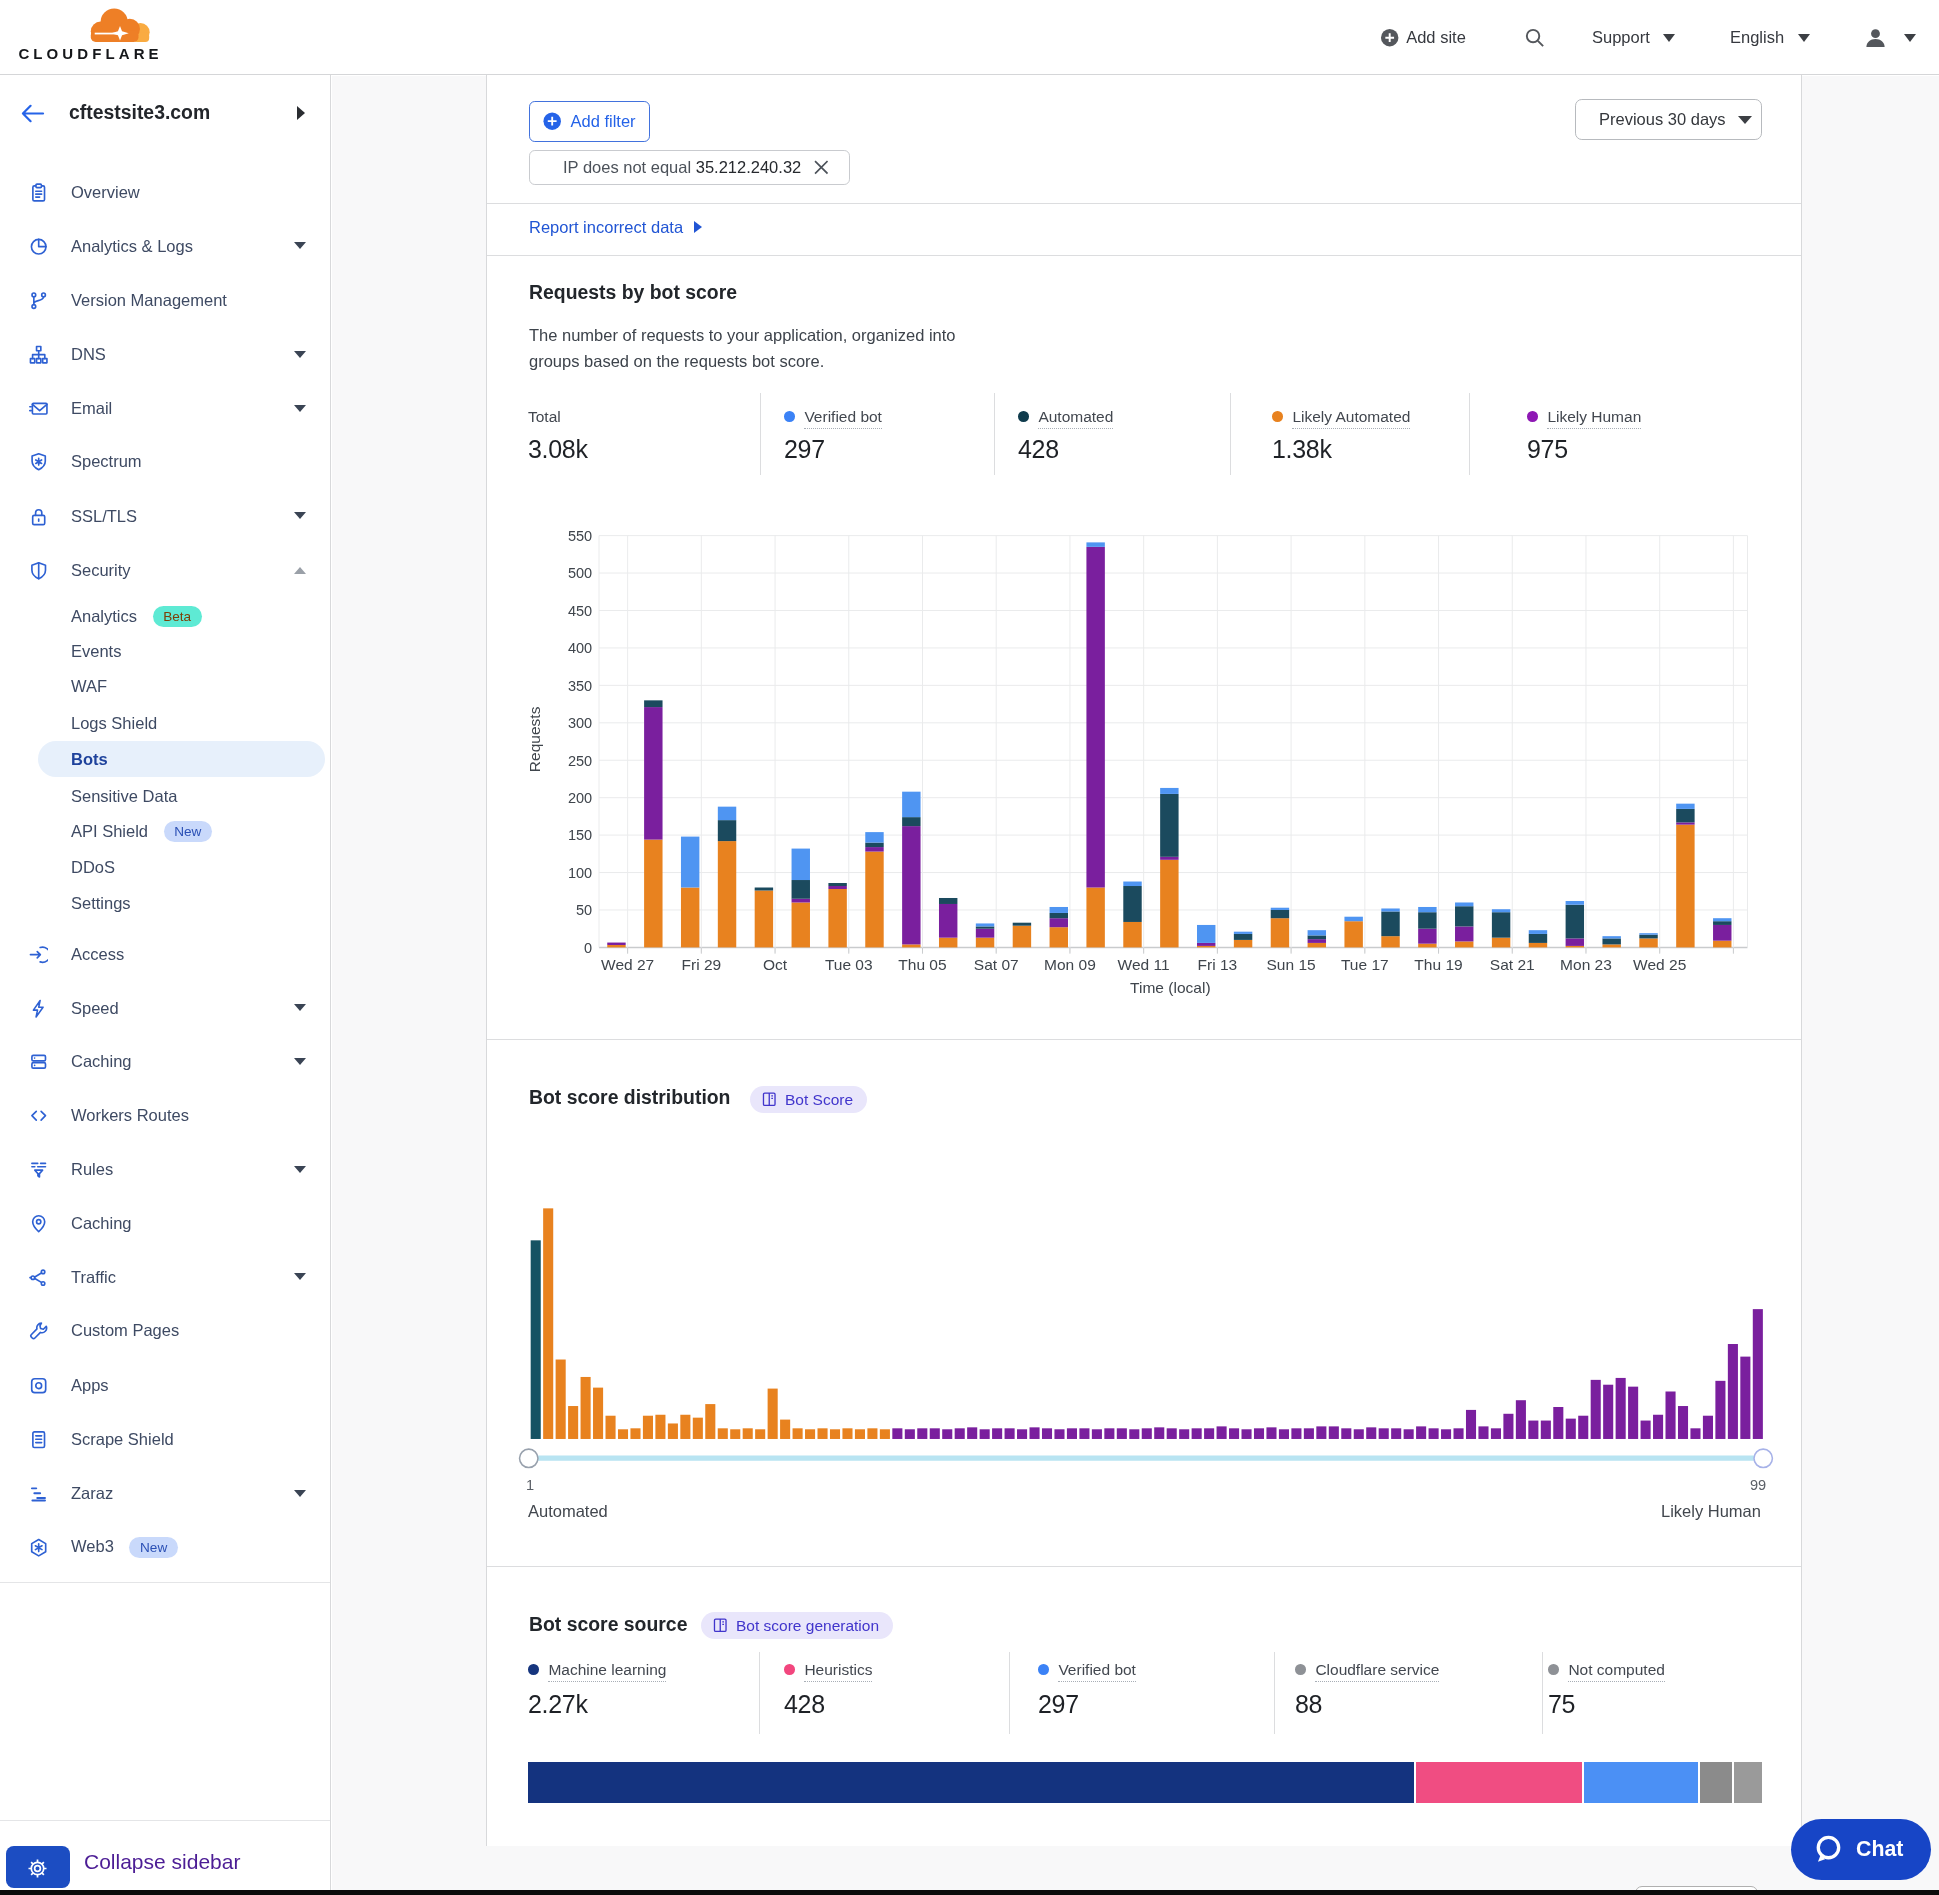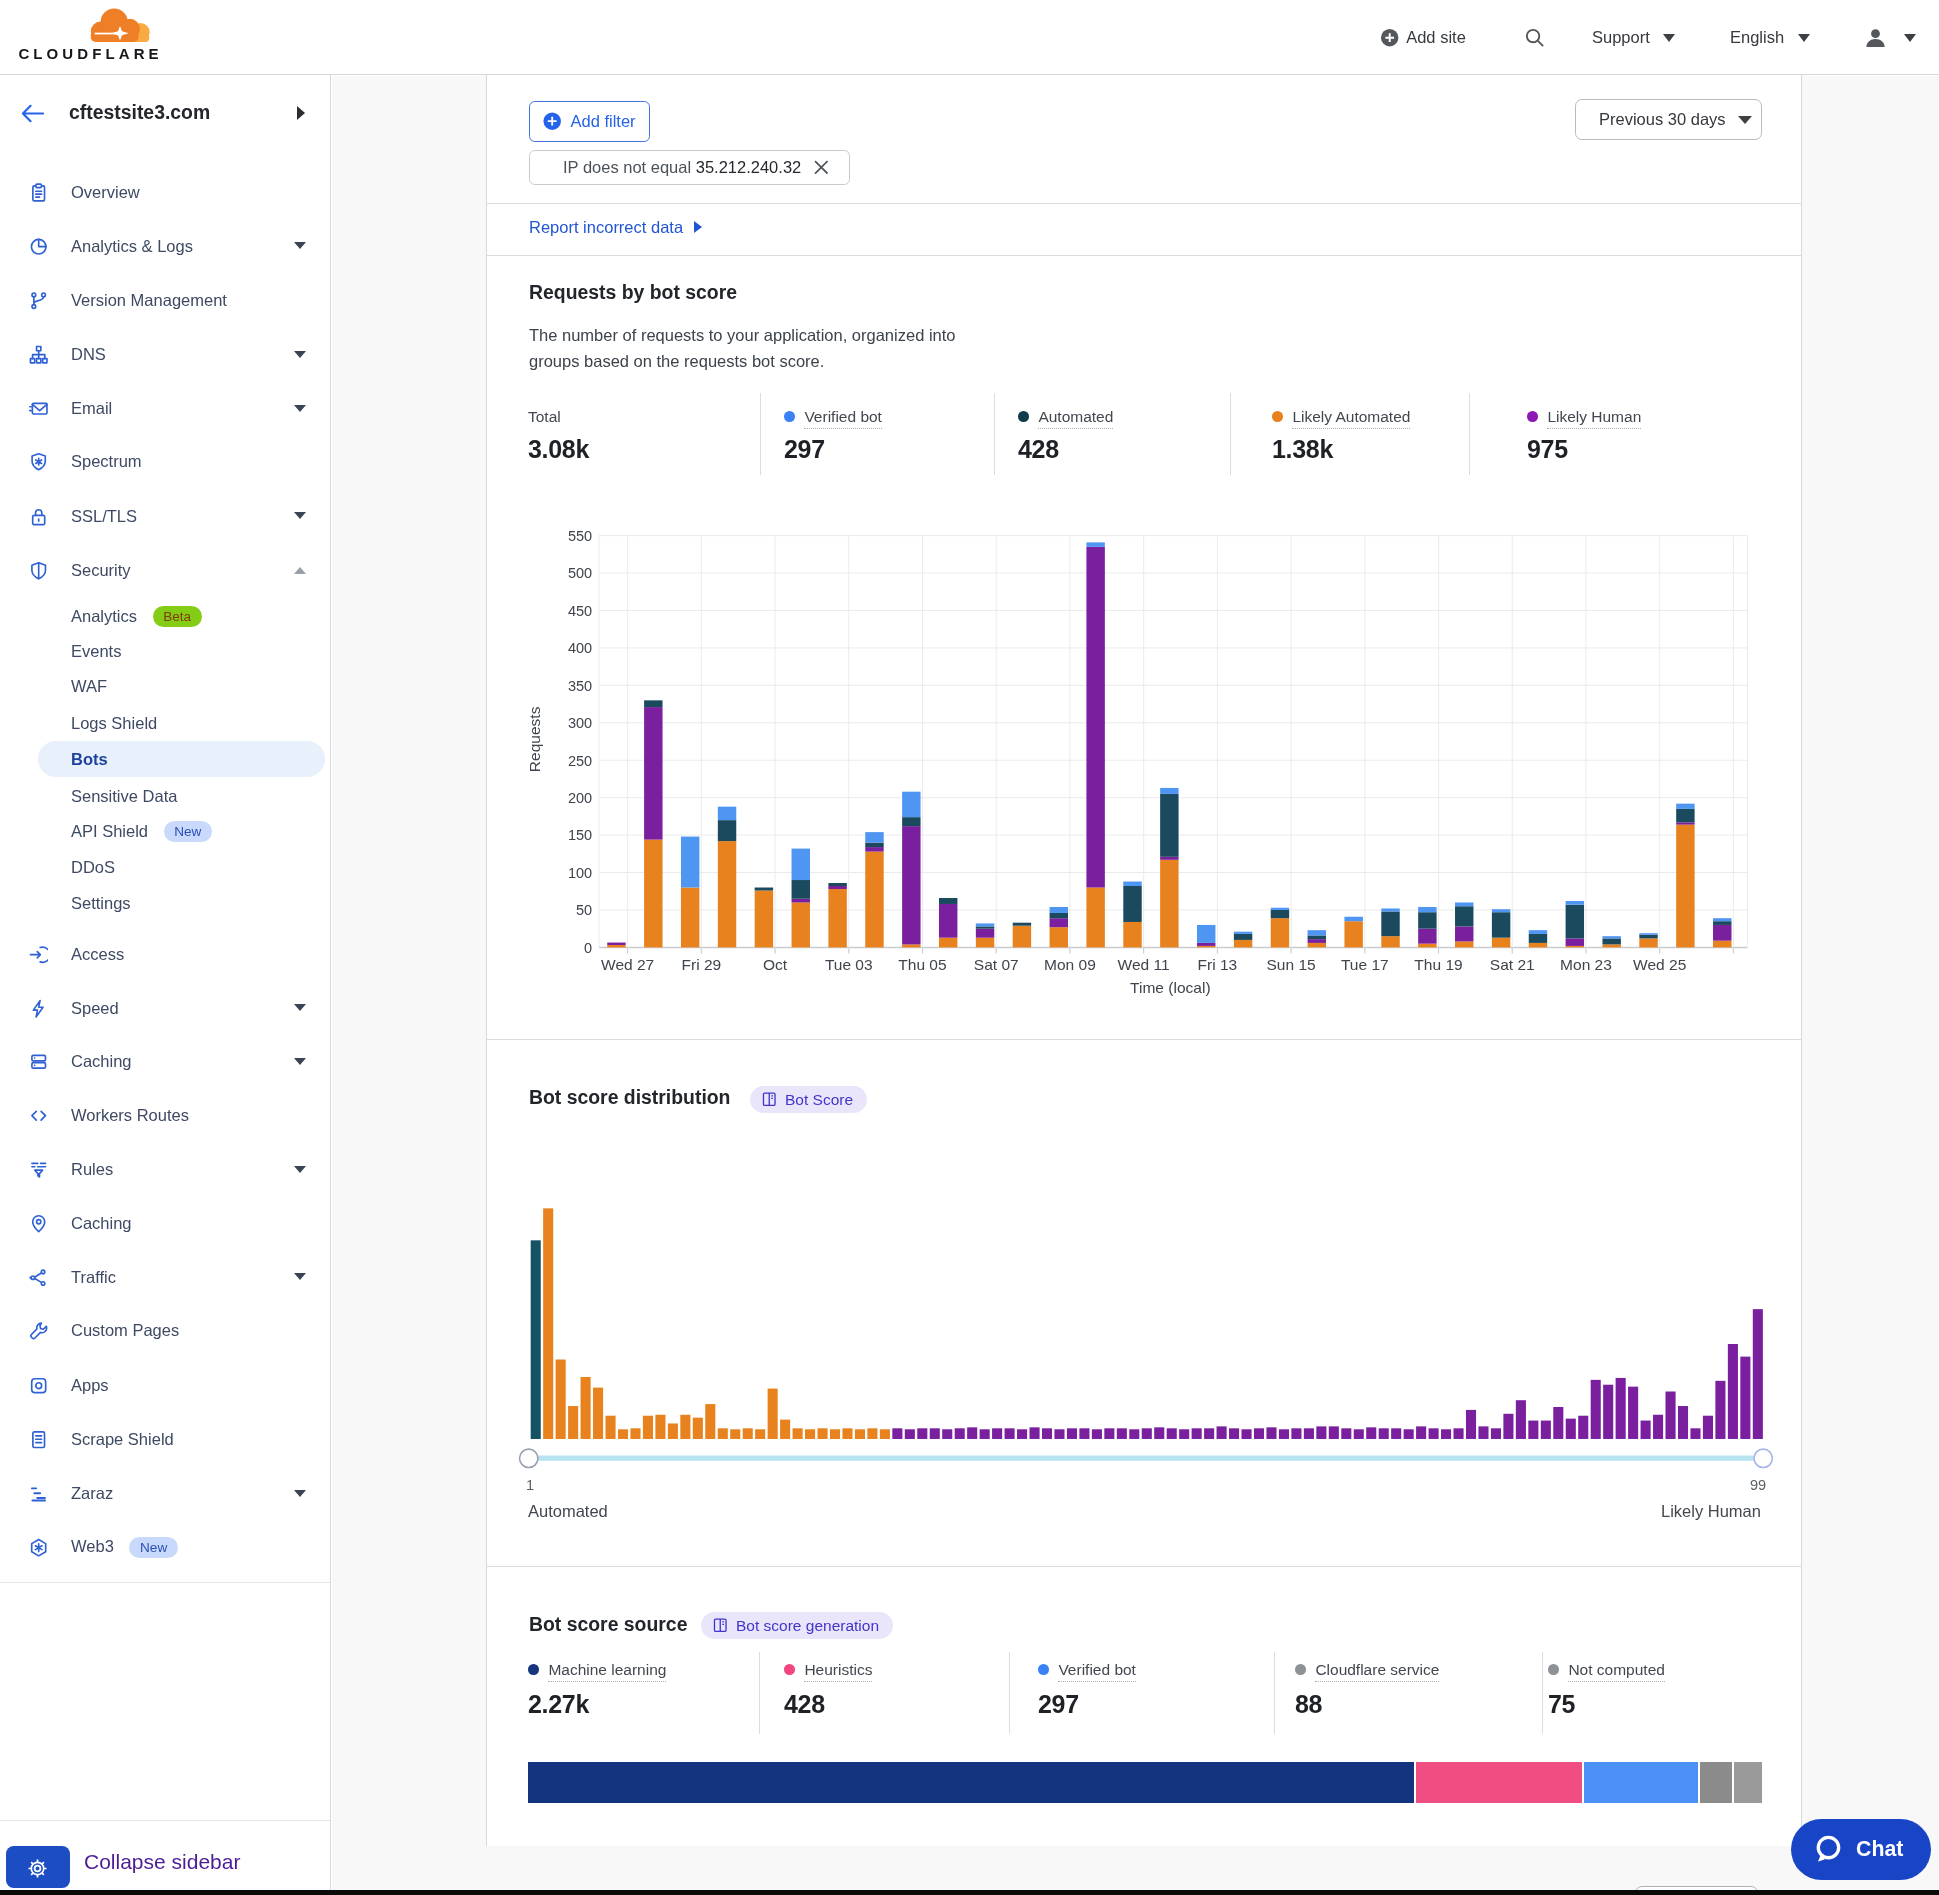--- a/index.html
+++ b/index.html
@@ -17,21 +17,21 @@
 .caru{position:absolute;left:294px;width:0;height:0;border-left:6.3px solid transparent;border-right:6.3px solid transparent;border-bottom:7.8px solid #9aa0a8}
 .badge{display:inline-block;font-size:13.6px;border-radius:11.6px;padding:2.9px 10.7px;margin-left:15.5px}
 
 #mainbg{position:absolute;left:332px;top:76px;width:1608px;height:1819px;background:#f8f8f9}
 #content{position:absolute;left:486px;top:75px;width:1316px;height:1771px;background:#fff;border-left:1px solid #d8d9db;border-right:1px solid #d8d9db}
 .hr{position:absolute;left:0;width:1314px;border-top:1px solid #dcdddf}
 .h2{position:absolute;font-size:19.4px;font-weight:bold;color:#22262b;white-space:nowrap}
 .desc{position:absolute;font-size:16.5px;color:#3d434b;line-height:26px;white-space:nowrap}
 .slabel{position:absolute;font-size:15.5px;color:#42474f;white-space:nowrap}
 .slabel .du{border-bottom:1.9px dotted #a8aeb6;padding-bottom:2.9px}
-.sval{position:absolute;font-size:25px;font-weight:700;color:#1e2126;letter-spacing:-0.3px}
+.sval{position:absolute;font-size:25px;font-weight:400;color:#1e2126;letter-spacing:-0.3px}
 .dot{display:inline-block;width:10.7px;height:10.7px;border-radius:50%;margin-right:9.7px;position:relative;top:0px}
 .vdiv{position:absolute;width:1px;background:#dcdddf}
 .tick{font-size:15px;fill:#3f454c}
 .xlab{font-size:16px;fill:#3f454c}
 .pillbadge{position:absolute;background:#e9e6fb;border-radius:13.6px;color:#4135cc;font-size:15.5px;display:flex;align-items:center;white-space:nowrap}
 </style></head>
 <body>
 <div id="hdr">
  <svg class="abs" style="left:84px;top:4.9px" width="72" height="39" viewBox="0 0 74 40">
    <circle cx="58" cy="28" r="9.5" fill="#f9ab41"></circle>
@@ -218,21 +218,21 @@
       <span class="tx">Zaraz</span>
     </div>
     <span class="card" style="top:1415px"></span>
     <div class="nav" style="top:1453px">
       <span class="ic"><svg viewBox="0 0 20 20" fill="none" stroke="#2e61d3" stroke-width="1.7" stroke-linecap="round" stroke-linejoin="round">
           <path d="M10 1.6l7.2 4.2v8.4L10 18.4l-7.2-4.2V5.8z"></path>
           <path d="M10 6v8M6.6 8l6.8 4M13.4 8l-6.8 4"></path>
         </svg></span>
       <span class="tx">Web3<span class="badge" style="background:#c9d9fb;color:#2b50b5">New</span></span>
     </div>
-    <div class="sub" style="top:524px">Analytics<span class="badge" style="background:#84cc16;color:#7d4009">Beta</span></div>
+    <div class="sub" style="top:524px">Analytics<span class="badge" style="background:#5eead4;color:#7d4009">Beta</span></div>
     <div class="sub" style="top:559px">Events</div>
     <div class="sub" style="top:594px">WAF</div>
     <div class="sub" style="top:631px">Logs Shield</div>
     <div class="abs" style="left:38px;top:666px;width:287px;height:36px;background:#e7f0fb;border-radius:18px"></div>
     <div class="sub" style="top:667px;font-weight:bold;color:#1e429c">Bots</div>
     <div class="sub" style="top:704px">Sensitive Data</div>
     <div class="sub" style="top:739px">API Shield<span class="badge" style="background:#c9d9fb;color:#2b50b5">New</span></div>
     <div class="sub" style="top:775px">DDoS</div>
     <div class="sub" style="top:811px">Settings</div>
     <div class="abs" style="left:0;top:1507px;width:330px;border-top:1px solid #e4e5e7"></div>

